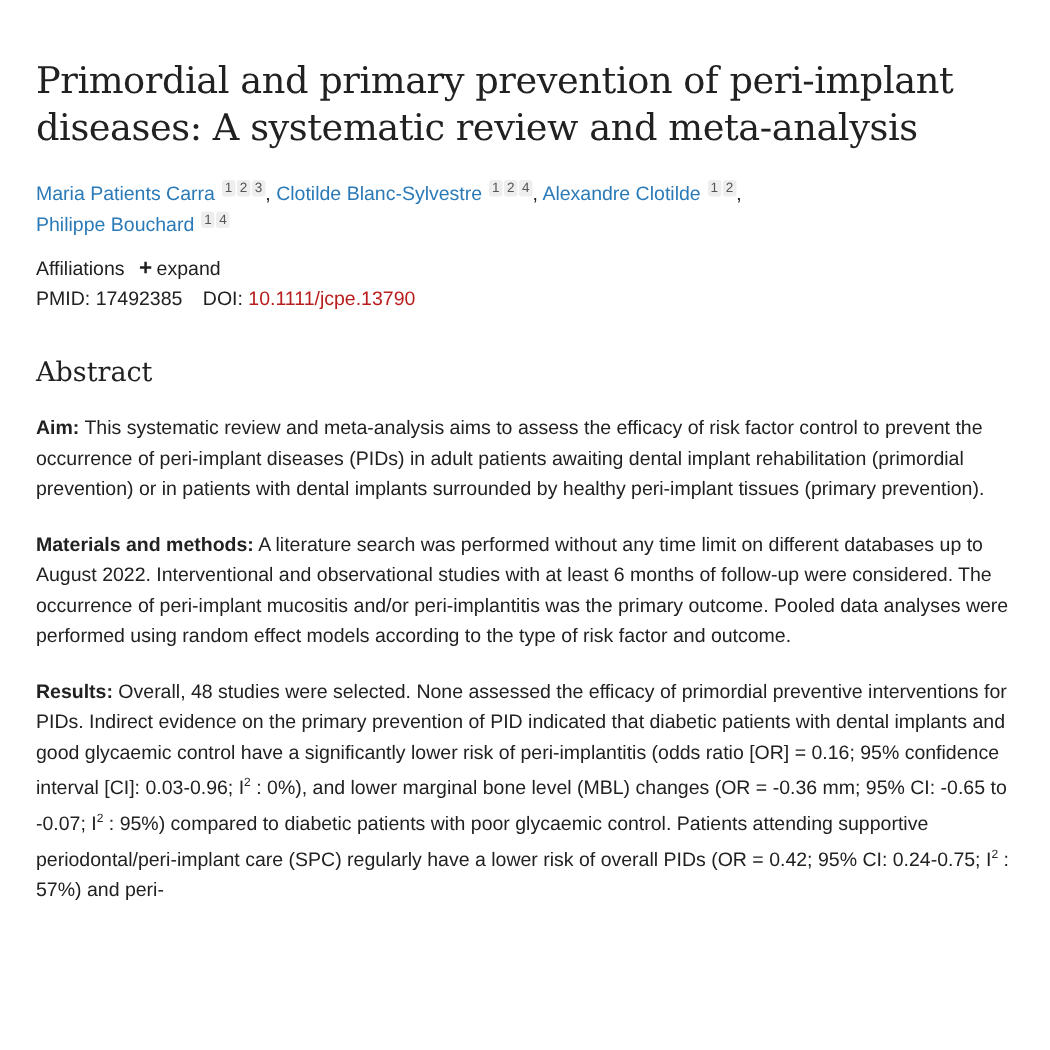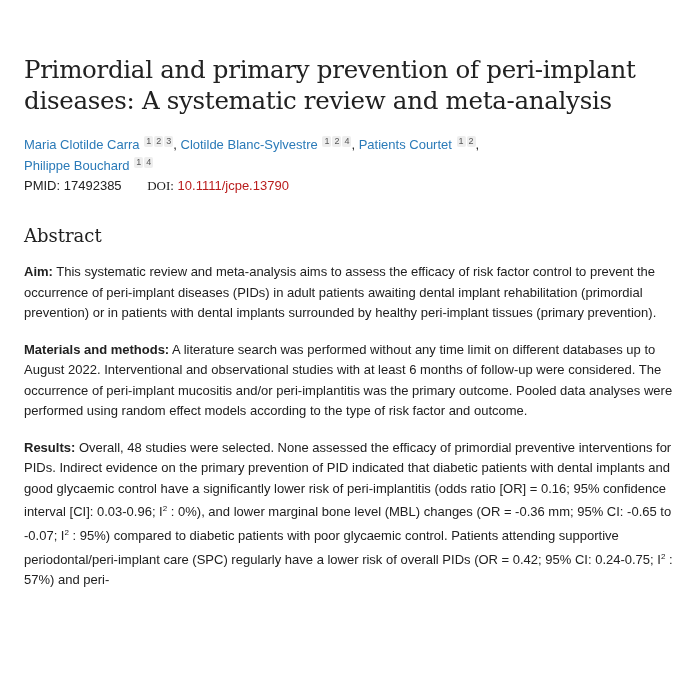--- a/index.html
+++ b/index.html
@@ -2,60 +2,64 @@
 <html><head>
 <meta charset="utf-8">
 <style>
   html, body { margin: 0; padding: 0; }
   body {
     width: 700px; height: 700px; overflow: hidden;
     background: #ffffff; color: #212121;
     font-family: "Liberation Sans", sans-serif;
     position: relative;
   }
-  .page { position: absolute; left: 24px; top: 54px; width: 660px; }
+  .page { position: absolute; left: 24px; top: 38px; width: 660px; }
   h1.title {
     font-family: "DejaVu Serif", "Liberation Serif", serif;
     font-weight: normal; font-size: 24.5px; line-height: 31px;
     margin: 0 0 18px 0; color: #212121; letter-spacing: -0.3px;
   }
   .authors { font-size: 13px; line-height: 21px; color: #212121; }
   .author { color: #2a7ab8; text-decoration: none; }
   .sup { display: inline-block; background: #eeeeee; color: #555; font-size: 9px; line-height: 11px; padding: 0 2px; margin-left: 1px; vertical-align: 5px; border-radius: 2px; }
   .affil { font-size: 13px; line-height: 20px; margin-top: 9px; color: #212121; }
   .expand { margin-left: 6px; cursor: pointer; }
   .expand .plus { font-weight: bold; font-size: 15px; margin-right: 3px; }
   .ids { font-size: 13px; line-height: 20px; color: #212121; }
-  .ids .doi-label { margin-left: 22px; font-family: Liberation Serif, serif; }
+  .ids .doi-label { margin-left: 10px; }
   .ids a { color: #b91c1c; text-decoration: none; }
   h2.abstract-heading {
     font-family: "DejaVu Serif", "Liberation Serif", serif;
     font-weight: normal; font-size: 18px; margin: 29px 0 12px 0; color: #212121;
   }
   p.section { font-size: 13px; line-height: 20.5px; margin: 16px 0 12px 0; color: #212121; }
   p.section b { font-weight: bold; }
   sup.i2 { font-size: 8px; }
 </style>
 </head>
 <body>
 
 <div class="page">
   <h1 class="title">Primordial and primary prevention of peri-implant diseases: A systematic review and meta-analysis</h1>
 
   <div class="authors">
-    <a class="author">Maria Clotilde Carra</a>
+    <a class="author">Maria Patients Carra</a>
     <span class="sup">1</span><span class="sup">2</span><span class="sup">3</span>,
     <a class="author">Clotilde Blanc-Sylvestre</a>
     <span class="sup">1</span><span class="sup">2</span><span class="sup">4</span>,
-    <a class="author">Patients Courtet</a>
+    <a class="author">Alexandre Clotilde</a>
     <span class="sup">1</span><span class="sup">2</span>,<br>
     <a class="author">Philippe Bouchard</a>
     <span class="sup">1</span><span class="sup">4</span>
   </div>
 
+  <div class="affil">
+    <span>Affiliations</span>
+    <span class="expand"><span class="plus">+</span><span>expand</span></span>
+  </div>
 
   <div class="ids">
     <span>PMID:</span>
     <span>17492385</span>
     <span class="doi-label">DOI:</span>
     <a>10.1111/jcpe.13790</a>
   </div>
 
   <h2 class="abstract-heading">Abstract</h2>
 

